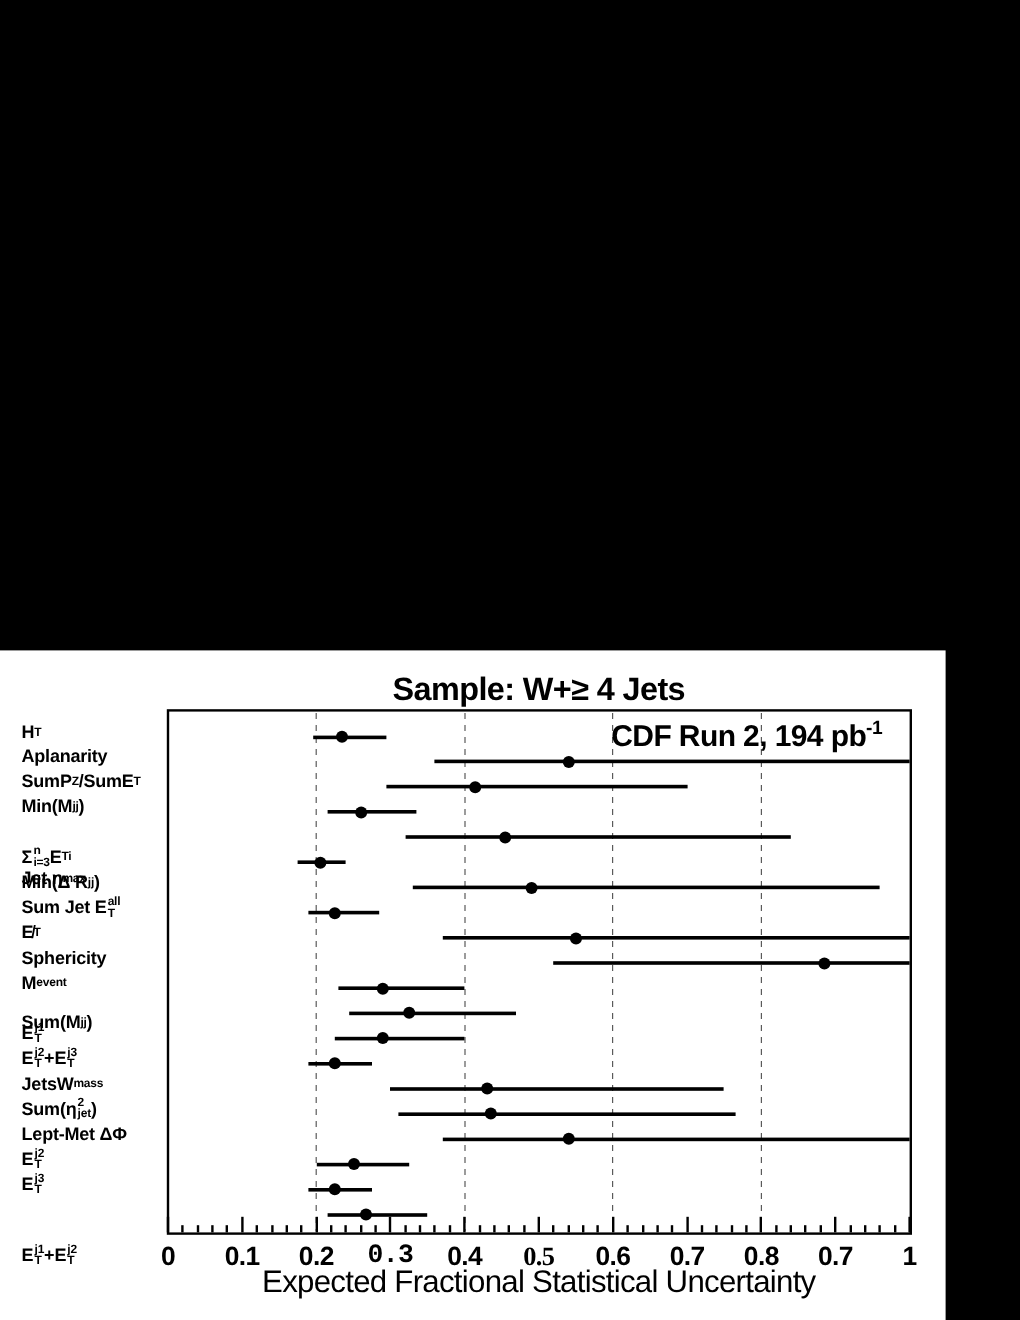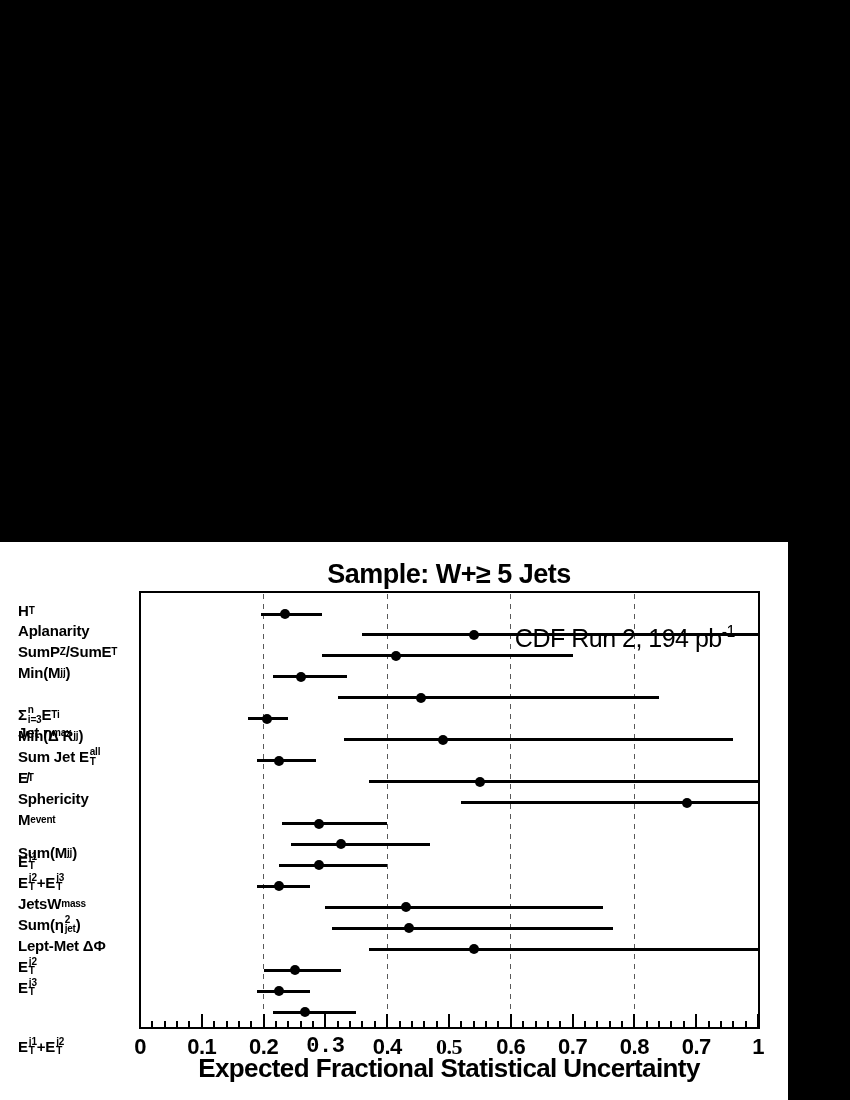--- a/index.html
+++ b/index.html
@@ -6,43 +6,43 @@
   #stage{position:relative;width:850px;height:1100px;background:#000;overflow:hidden;
          font-family:"Liberation Sans","DejaVu Sans",sans-serif;color:#000;}
   #plot-canvas{position:absolute;left:0;top:542px;width:788px;height:558px;background:#fff;}
   .abs{position:absolute;}
   #chart-title{left:140px;top:559px;width:618px;text-align:center;
                font-size:27px;font-weight:bold;letter-spacing:-0.5px;}
   #plot-frame{left:139px;top:591px;width:621px;height:438px;
               border:2px solid #000;box-sizing:border-box;background:transparent;}
   .grid{width:1px;top:594px;height:432px;
         background:repeating-linear-gradient(to bottom,#5a5a5a 0 5px,transparent 5px 10px);}
-  #cdf-annotation{top:623px;right:115px;font-size:25px;font-weight:normal;letter-spacing:-0.5px;}
+  #cdf-annotation{top:599px;right:115px;font-size:25px;font-weight:bold;letter-spacing:-0.5px;}
   #cdf-annotation sup{font-size:16px;vertical-align:10px;}
   .row-label{left:18px;width:125px;height:22px;display:flex;align-items:center;
              font-size:15px;font-weight:bold;white-space:nowrap;letter-spacing:-0.2px;}
   .row-label sub, .row-label sup{font-size:10px;}
   .row-label sub{vertical-align:-4px;}
   .stk{display:inline-flex;flex-direction:column;align-items:flex-start;
        font-size:10px;line-height:0.95;vertical-align:-0.5em;margin-left:1px;}
   .ebar{height:3px;background:#000;}
   .pt{width:10px;height:10px;border-radius:50%;background:#000;}
   .tick-major{width:2px;height:13px;top:1014px;background:#000;}
   .tick-minor{width:2px;height:6px;top:1021px;background:#000;}
   .tick-label{top:1034px;width:60px;text-align:center;
               font-size:22px;font-weight:bold;letter-spacing:-0.5px;}
   #x-axis-title{left:140px;top:1053px;width:618px;text-align:center;
-                font-size:26px;font-weight:bold;letter-spacing:-0.6px;}
+                font-size:26px;font-weight:normal;letter-spacing:-0.6px;}
 </style>
 </head>
 <body>
 
 <div id="stage">
   <div id="plot-canvas"></div>
-  <div id="chart-title" class="abs">Sample: W+≥ 5 Jets</div>
+  <div id="chart-title" class="abs">Sample: W+≥ 4 Jets</div>
   <div id="gridlines">
       <div class="abs grid" style="left: 263.1px;"></div>
       <div class="abs grid" style="left: 386.7px;"></div>
       <div class="abs grid" style="left: 510.3px;"></div>
       <div class="abs grid" style="left: 633.9px;"></div>
     </div>
   <div id="plot-frame" class="abs"></div>
   <div id="series">
       <div class="abs ebar" style="left: 260.51px; width: 61.8px; top: 612.5px;"></div>
       <div class="abs pt" style="left: 280.23px; top: 609px;"></div>

